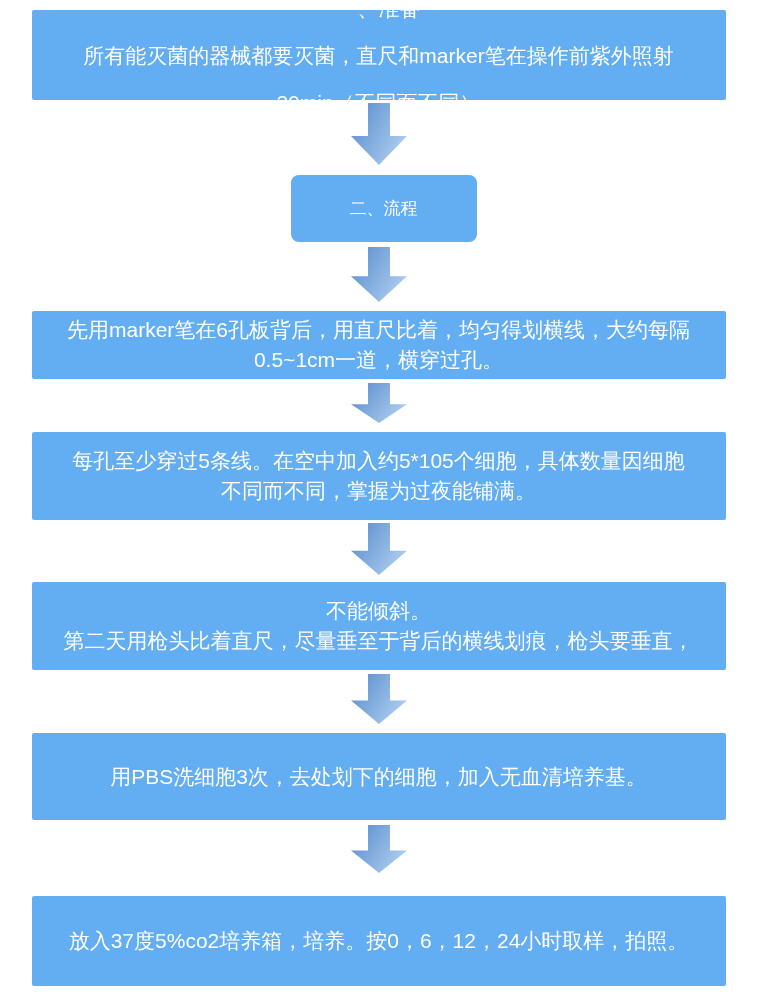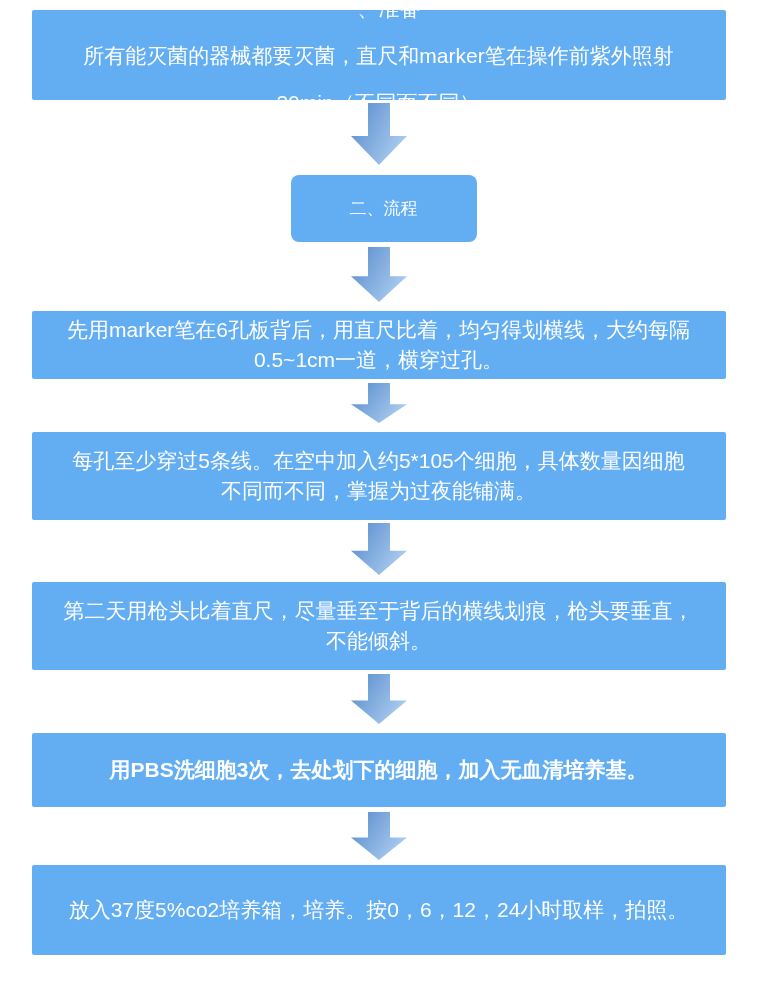--- a/index.html
+++ b/index.html
@@ -46,22 +46,22 @@
     height: 67px;
     margin-top: 10px;
     border-radius: 8px;
     transform: translateX(5px);
   }
   .box2 .bline { font-size: 17px; }
   .box3 { height: 68px; margin-top: 9px; text-align: center; }
   .box3 .bline, .box4 .bline, .box5 .bline { line-height: 30px; }
   .box4 { height: 88px; margin-top: 9px; }
   .box5 { height: 88px; margin-top: 7px; }
-  .box6 { height: 74px; margin-top: 9px; font-weight: bold; }
-  .box7 { height: 90px; margin-top: 5px; }
+  .box6 { height: 87px; margin-top: 9px; }
+  .box7 { height: 90px; margin-top: 23px; }
   .arrow { display: block; width: 56px; flex: 0 0 auto; }
   .a1 { height: 62px; margin-top: 3px; }
   .a2 { height: 55px; margin-top: 5px; }
   .a3 { height: 40px; margin-top: 4px; }
   .a4 { height: 52px; margin-top: 3px; }
   .a5 { height: 50px; margin-top: 4px; }
   .a6 { height: 48px; margin-top: 5px; }
   .stopA { stop-color: var(--arrow-start, #5388CC); }
   .stopB { stop-color: var(--arrow-end, #A9CBEE); }
   .defs-holder { position: absolute; width: 0; height: 0; overflow: hidden; }
@@ -110,22 +110,22 @@
   <section class="box wide box4">
     <div class="bline">每孔至少穿过5条线。在空中加入约5*105个细胞，具体数量因细胞</div>
     <div class="bline">不同而不同，掌握为过夜能铺满。</div>
   </section>
 
   <svg class="arrow a4" viewBox="0 0 56 62" preserveAspectRatio="none">
     <polygon points="17,0 39,0 39,33 56,33 28,62 0,33 17,33" fill="url(#arrowGrad)"></polygon>
   </svg>
 
   <section class="box wide box5">
+    <div class="bline">不能倾斜。</div>
     <div class="bline">第二天用枪头比着直尺，尽量垂至于背后的横线划痕，枪头要垂直，</div>
-    <div class="bline">不能倾斜。</div>
   </section>
 
   <svg class="arrow a5" viewBox="0 0 56 62" preserveAspectRatio="none">
     <polygon points="17,0 39,0 39,33 56,33 28,62 0,33 17,33" fill="url(#arrowGrad)"></polygon>
   </svg>
 
   <section class="box wide box6">
     <div class="bline">用PBS洗细胞3次，去处划下的细胞，加入无血清培养基。</div>
   </section>
 

